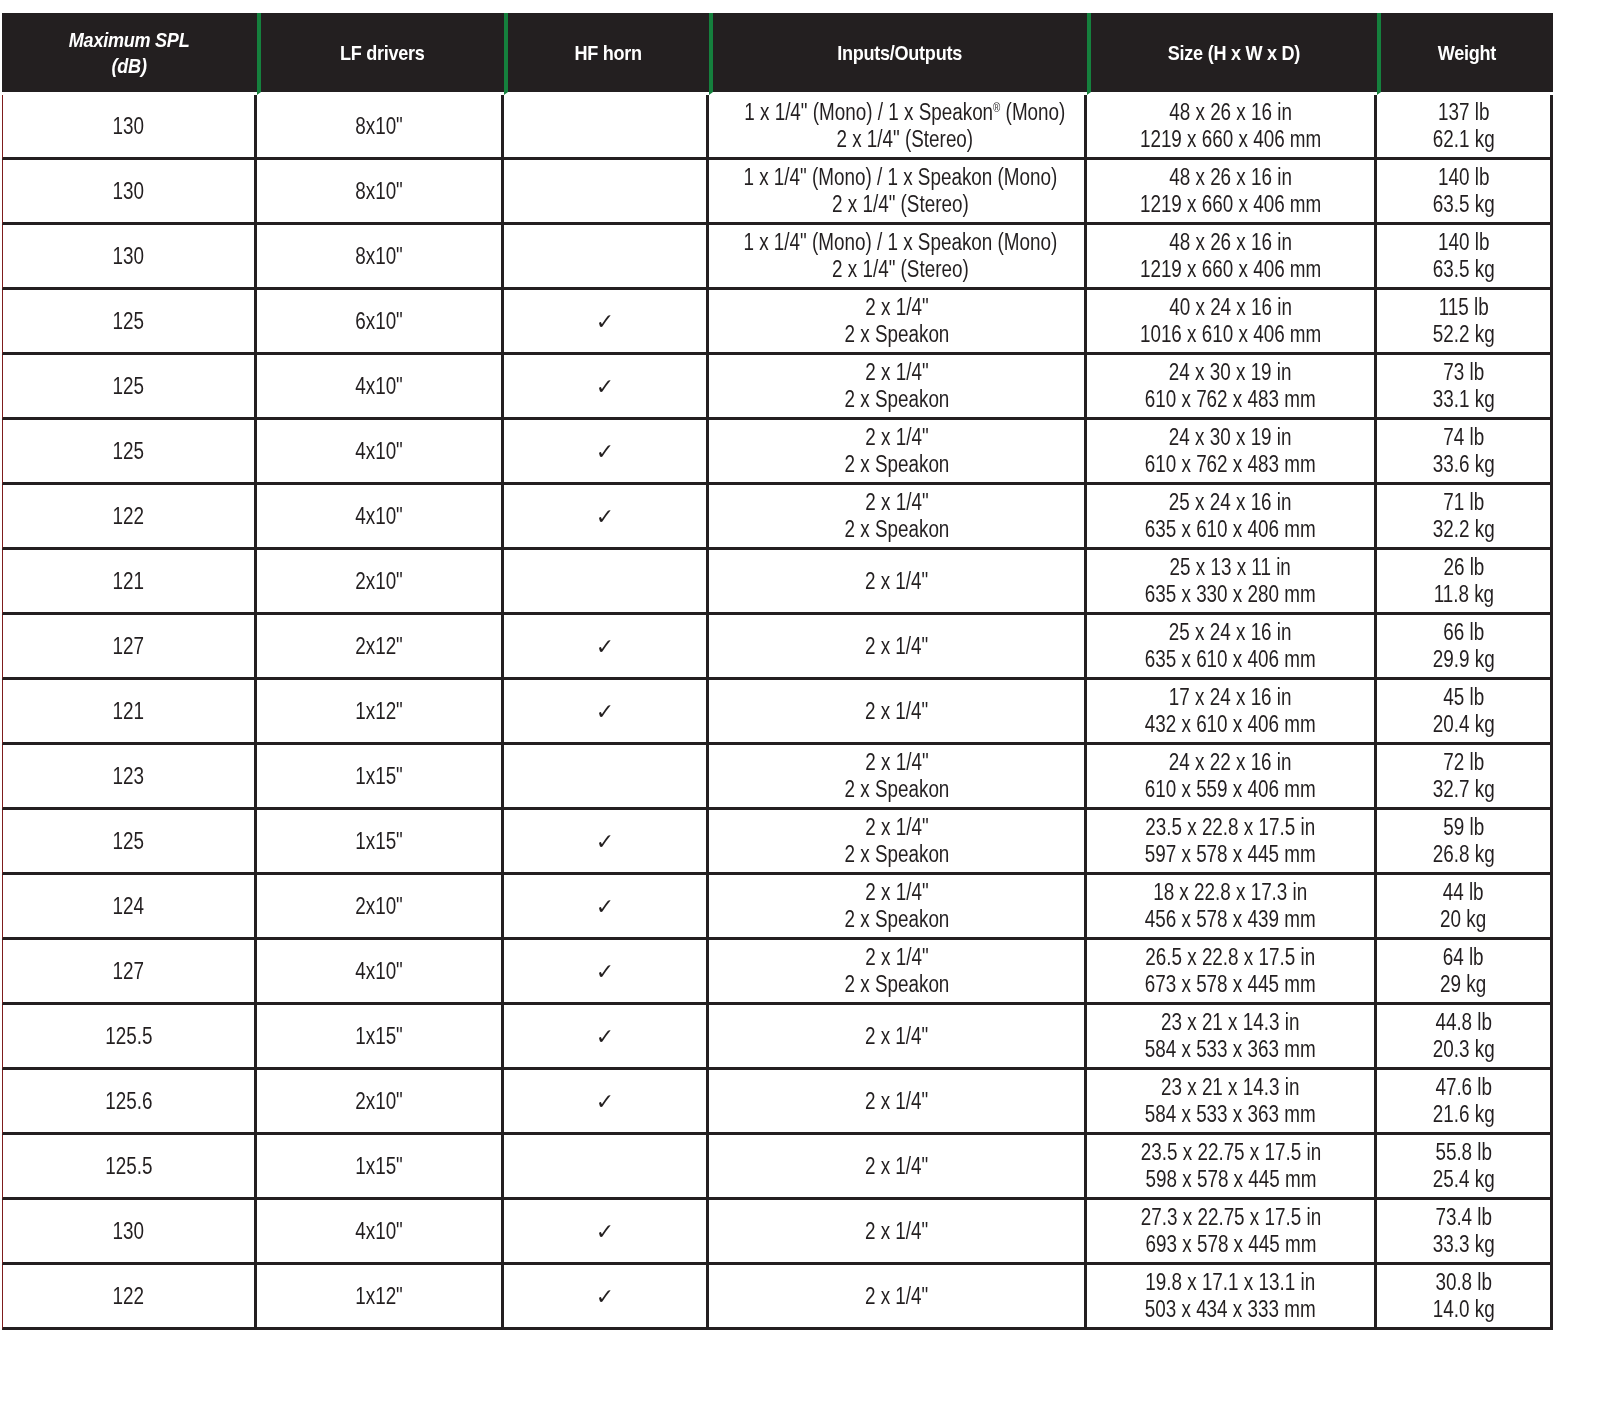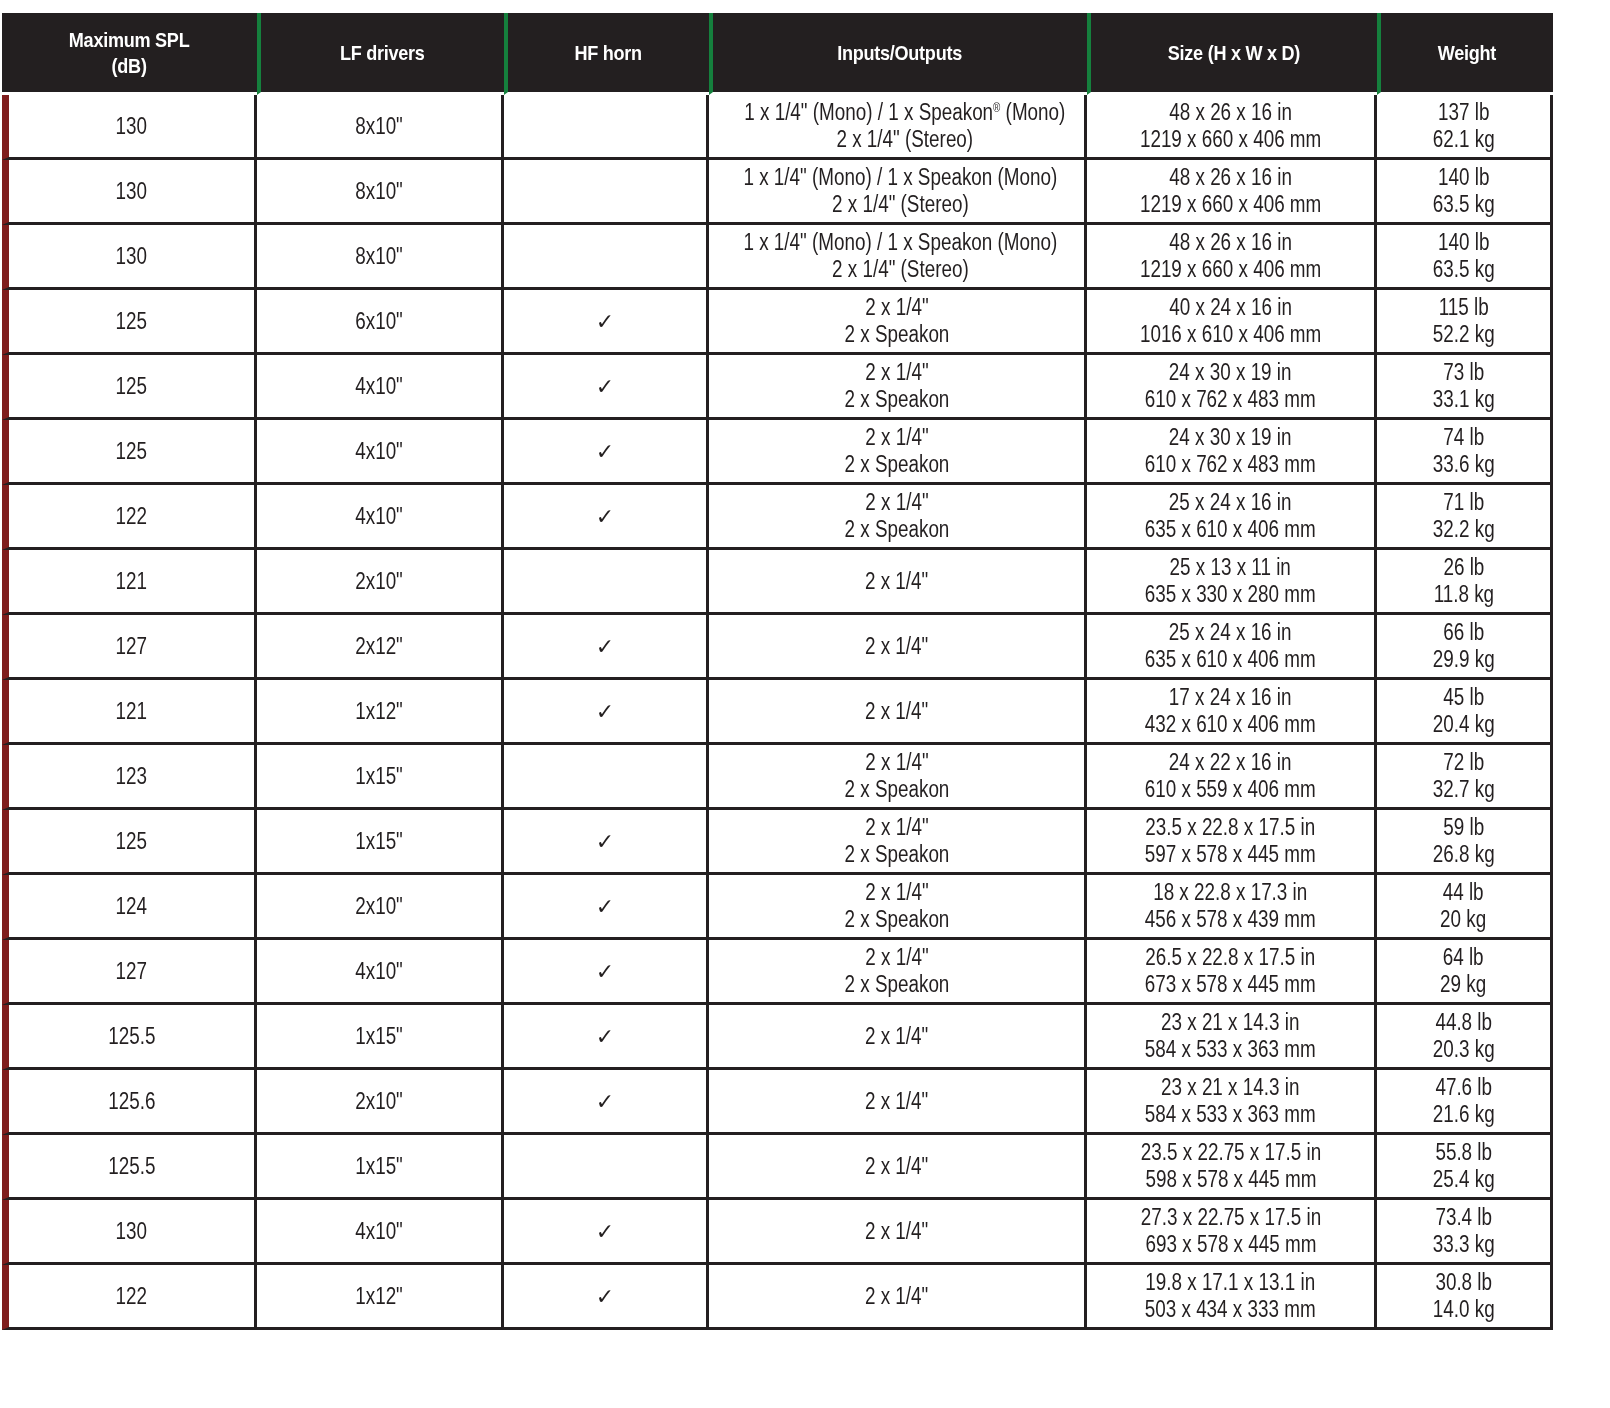--- a/index.html
+++ b/index.html
@@ -39,41 +39,41 @@
     font-weight: bold;
     font-size: 21px;
     line-height: 26px;
     text-align: center;
     vertical-align: middle;
     border-left: 4px solid #15803d;
     border-bottom: 3px solid #ffffff;
     letter-spacing: -0.3px;
     transform-origin: center;
   }
-  .spec-table thead th:first-child { border-left: none; }
+  .spec-table thead th:first-child { border-left: none; font-style: italic; }
   .spec-table thead th .hdr {
     display: inline-block;
     transform: scaleX(0.86);
   }
 
   .spec-table tbody td {
     height: 62px;
     padding: 0;
     text-align: center;
     vertical-align: middle;
     color: #231f20;
     font-family: "Liberation Sans", "DejaVu Sans", sans-serif;
     font-size: 23px;
     line-height: 27px;
     border-right: 3px solid #231f20;
     border-bottom: 3.5px solid #231f20;
     white-space: nowrap;
   }
   .spec-table tbody td:first-child {
-    border-left: 7px solid #7f1d1d;
+    border-left: 1px solid #7f1d1d;
   }
   .spec-table tbody td .cell {
     display: inline-block;
     transform: scaleX(0.82);
     transform-origin: center;
   }
   .spec-table tbody td .line {
     display: block;
   }
   .check {

